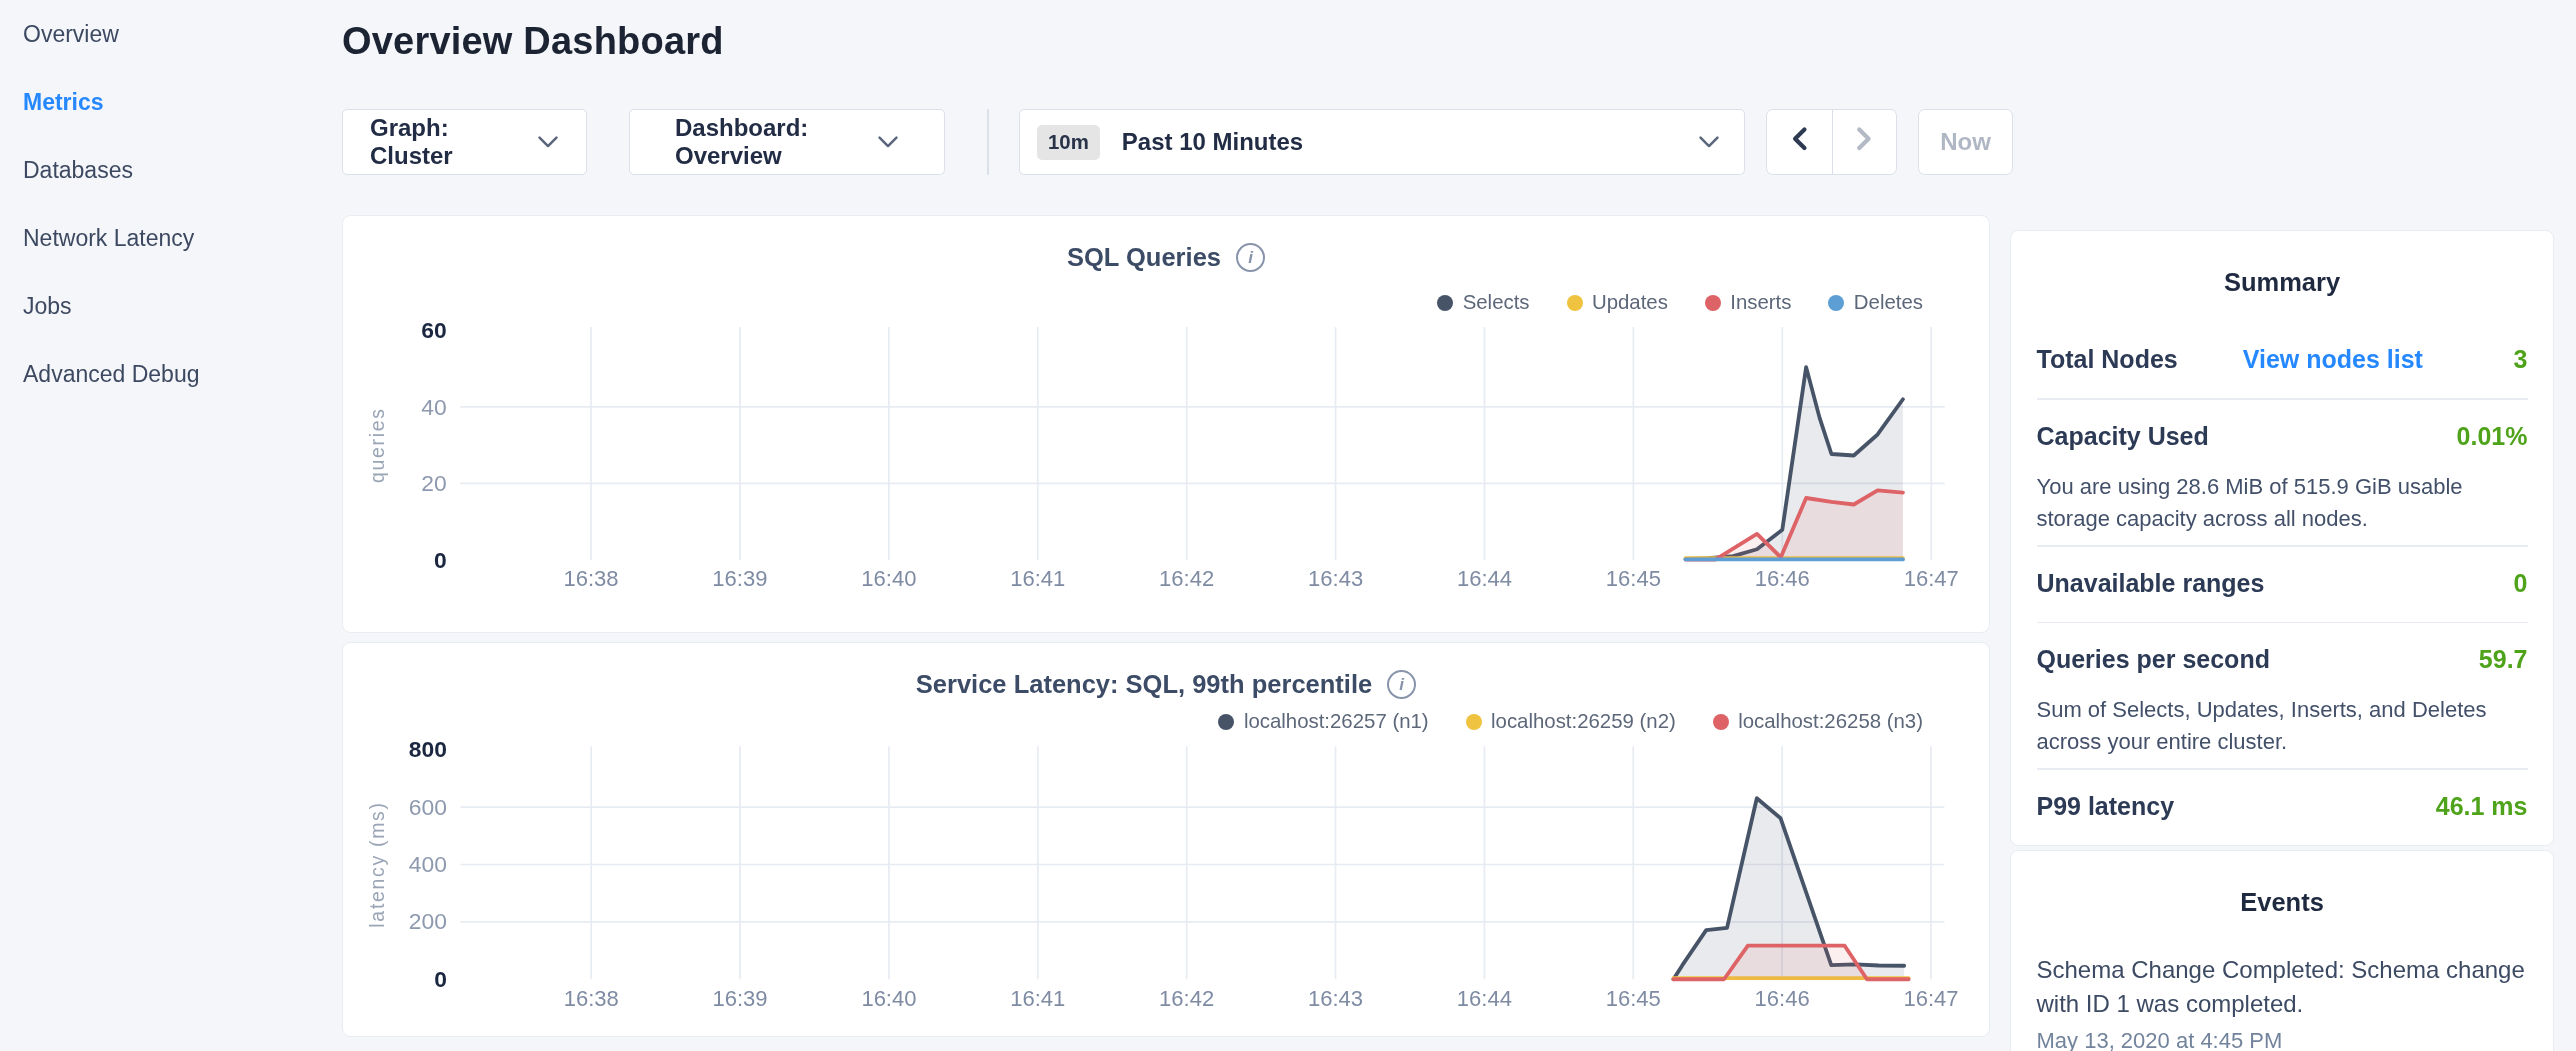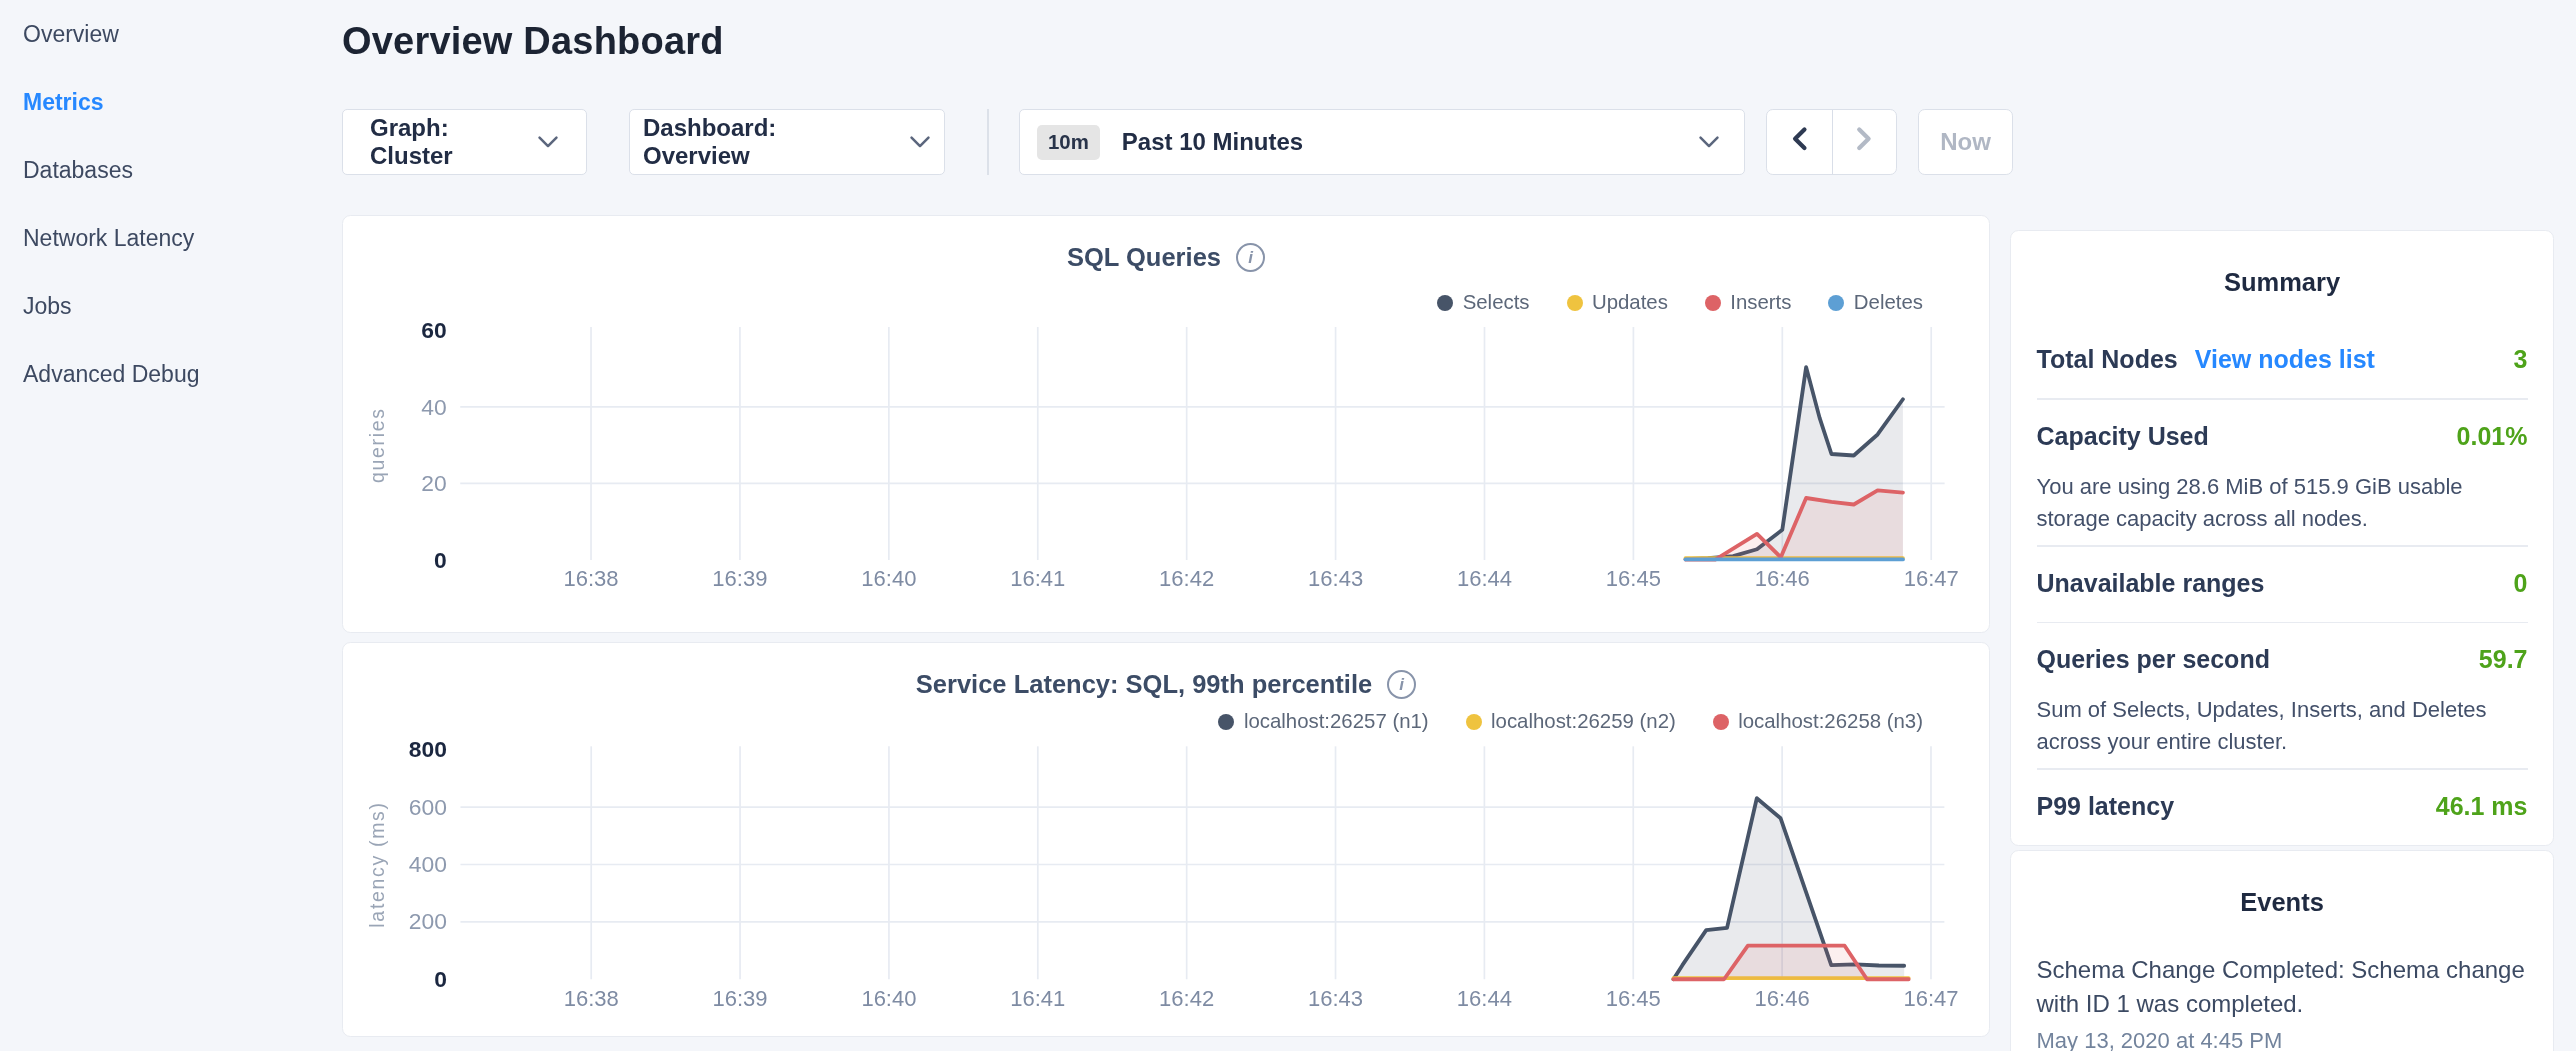--- a/index.html
+++ b/index.html
@@ -24,21 +24,21 @@
     font-size:38px; font-weight:600; color:#1c2433; letter-spacing:0.2px;
   }
   
   .ctl {
     position:absolute; top:109px; height:66px; background:#fff;
     border:1.7px solid #dbe0e9; border-radius:5.1px;
     display:flex; align-items:center;
     font-size:24px; font-weight:700; color:#222d45;
   }
   .ctl-graph    { left:342px;  width:245px; padding:0 27px; }
-  .ctl-dash     { left:629px;  width:316px; padding:0 13px; }
+  .ctl-dash     { left:629px;  width:316px; padding:0 45px; }
   .ctl-divider  { position:absolute; top:109px; left:987px; width:1.7px; height:66px; background:#dce1e9; }
   .ctl-time     { left:1019px; width:726px; padding:0 24px 0 17px; }
   .ctl-arrows   { left:1766px; width:131px; border-radius:6.8px; padding:0; }
   .ctl-now      { left:1918px; width:95px; border-radius:6.8px; justify-content:center; color:#b0b7c4; cursor:default; }
   .chev { margin-left:22px; display:flex; }
   .ctl-time .chev { margin-left:auto; }
   .badge {
     background:#e5e5e5; border-radius:5.1px; padding:6px 11px;
     font-size:20.4px; font-weight:700; color:#283349;
   }
@@ -65,21 +65,21 @@
   .legend { position:absolute; right:66px; display:flex; gap:37px; }
   .legend-sql { top:75px; }
   .legend-lat { top:67px; }
   .legend-item { display:flex; align-items:center; gap:9.4px; font-size:20.4px; color:#5c6779; }
   .dot { width:16px; height:16px; border-radius:50%; flex:none; }
   svg.plot { position:absolute; left:0; top:0; width:100%; height:100%; }
   svg.plot text { font-family:"Liberation Sans","DejaVu Sans",sans-serif; }
   
   .panel { padding:37px 25.5px 0 25.5px; }
   .panel-title { text-align:center; font-size:25.5px; font-weight:700; color:#1f2a41; }
-  .sum-row { display:flex; align-items:baseline; margin-top:22px; }
+  .sum-row { display:flex; align-items:baseline; margin-top:22px;gap:48px; }
   .sum-row.first { margin-top:48px; }
   .sum-label { font-size:25px; font-weight:700; color:#2c3a55; }
   .sum-link { font-size:25px; font-weight:600; color:#2688ff; margin-left:17px; cursor:pointer; }
   .sum-value { margin-left:auto; font-size:25px; font-weight:700; color:#4ea31a; }
   .sum-desc { margin-top:20px; font-size:22px; line-height:32px; color:#43506a; }
   .sum-divider { height:1.7px; background:#e8ebf1; margin-top:24px; }
   .sum-divider.tight { margin-top:10.2px; }
   .event-msg { margin-top:36px; font-size:24px; line-height:34px; color:#3c4a63; }
   .event-time { margin-top:6.8px; font-size:22px; color:#72839c; }
 </style>

